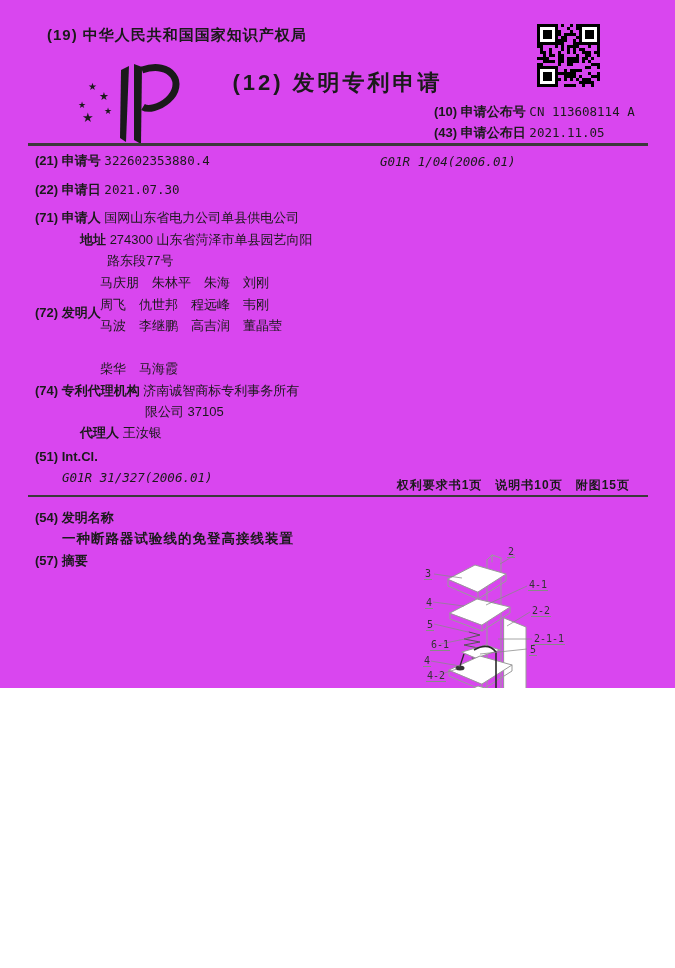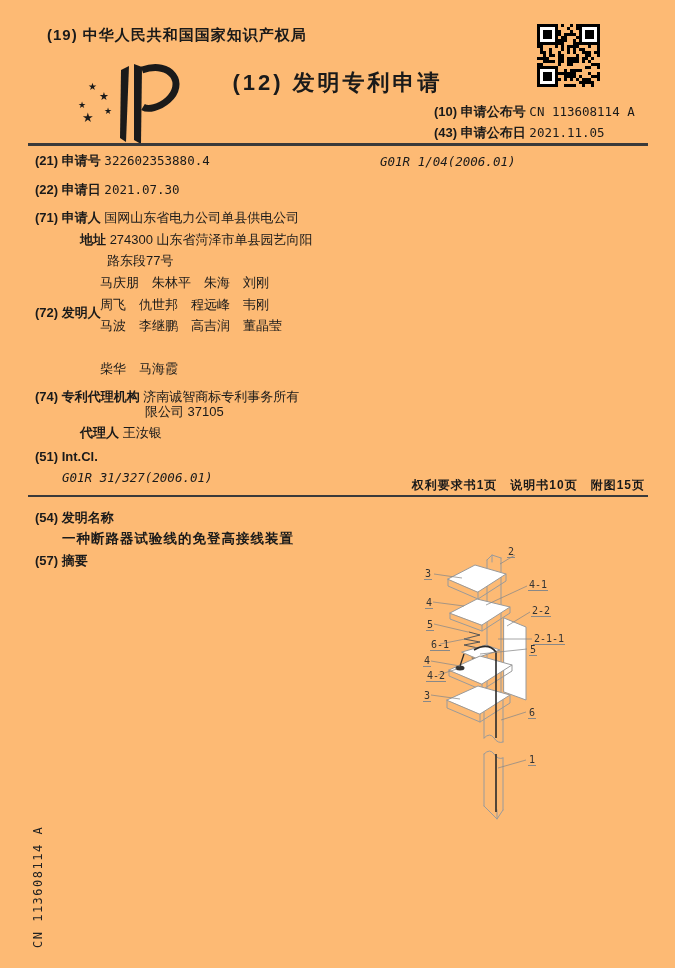--- a/index.html
+++ b/index.html
@@ -1,29 +1,29 @@
 <!DOCTYPE html>
 <html><head>
 <meta charset="utf-8">
 <style>
   html,body{margin:0;padding:0;background:#fff;}
-  .page{position:relative;width:675px;height:968px;background:#fdba74;overflow:hidden;
+  .page{position:relative;width:675px;height:688px;background:#d946ef;overflow:hidden;
         font-family:"Liberation Sans",sans-serif;color:#1a1a1a;}
   .abs{position:absolute;}
   .nw{white-space:nowrap;}
   .office{left:47px;top:26px;font-size:15px;font-weight:bold;letter-spacing:1px;}
   .doc-title{left:0;top:68px;width:675px;text-align:center;font-size:22px;font-weight:bold;letter-spacing:3px;}
   .pubrow{left:434px;font-size:13px;}
   .pubrow .lab{font-weight:bold;}
   .rule{left:28px;width:620px;background:#3a3a3a;}
   .field{left:35px;font-size:13px;}
   .field .lab{font-weight:bold;}
   .val{font-family:"DejaVu Sans Mono",monospace;font-size:12.5px;}
   .ipc{font-family:"DejaVu Sans Mono",monospace;font-style:italic;font-size:12.5px;}
-  .pages{right:30px;top:477px;font-size:12px;font-weight:bold;letter-spacing:1px;}
+  .pages{right:45px;top:477px;font-size:12px;font-weight:bold;letter-spacing:1px;}
   .inv-title{left:62px;top:530px;font-size:13.5px;font-weight:bold;letter-spacing:1px;}
   .abstract{left:35px;top:572px;width:334px;font-size:14px;line-height:21px;
             text-align:justify;text-indent:2em;letter-spacing:0.5px;}
   .side-pub{left:31px;top:948px;transform:rotate(-90deg);transform-origin:0 0;
             font-family:"DejaVu Sans Mono",monospace;font-size:12px;letter-spacing:1.5px;color:#222;}
   .figure{left:412px;top:542px;width:240px;height:290px;}
   .fig-label{position:absolute;font-family:"DejaVu Sans Mono",monospace;font-size:10px;color:#333;
              border-bottom:1px solid #888;padding:0 1px;line-height:11px;}
   .qr{left:537px;top:24px;width:63px;height:63px;}
   .logo{left:76px;top:56px;width:118px;height:92px;}
@@ -232,21 +232,21 @@
   <div class="abs field nw" style="left:107px;top:252px;text-align:right;">路东段77号</div>
 
   <div class="abs field nw" style="top:288px;margin-top:16px;">
     <span class="lab">(72) 发明人</span>
   </div>
   <div class="abs field nw" style="left:100px;top:274px;">马庆朋　朱林平　朱海　刘刚</div>
   <div class="abs field nw" style="left:100px;top:317px;">马波　李继鹏　高吉润　董晶莹</div>
   <div class="abs field nw" style="left:100px;top:296px;">周飞　仇世邦　程远峰　韦刚</div>
   <div class="abs field nw" style="left:100px;top:360px;">柴华　马海霞</div>
 
-  <div class="abs field nw" style="top:382px;margin-top:6px;">
+  <div class="abs field nw" style="top:382px;">
     <span class="lab">(74) 专利代理机构</span>
     <span>济南诚智商标专利事务所有</span>
   </div>
   <div class="abs field nw" style="left:145px;top:403px;">限公司 37105</div>
   <div class="abs field nw" style="left:80px;top:424px;">
     <span class="lab">代理人</span>
     <span>王汝银</span>
   </div>
 
   <div class="abs field nw" style="top:449px;">

